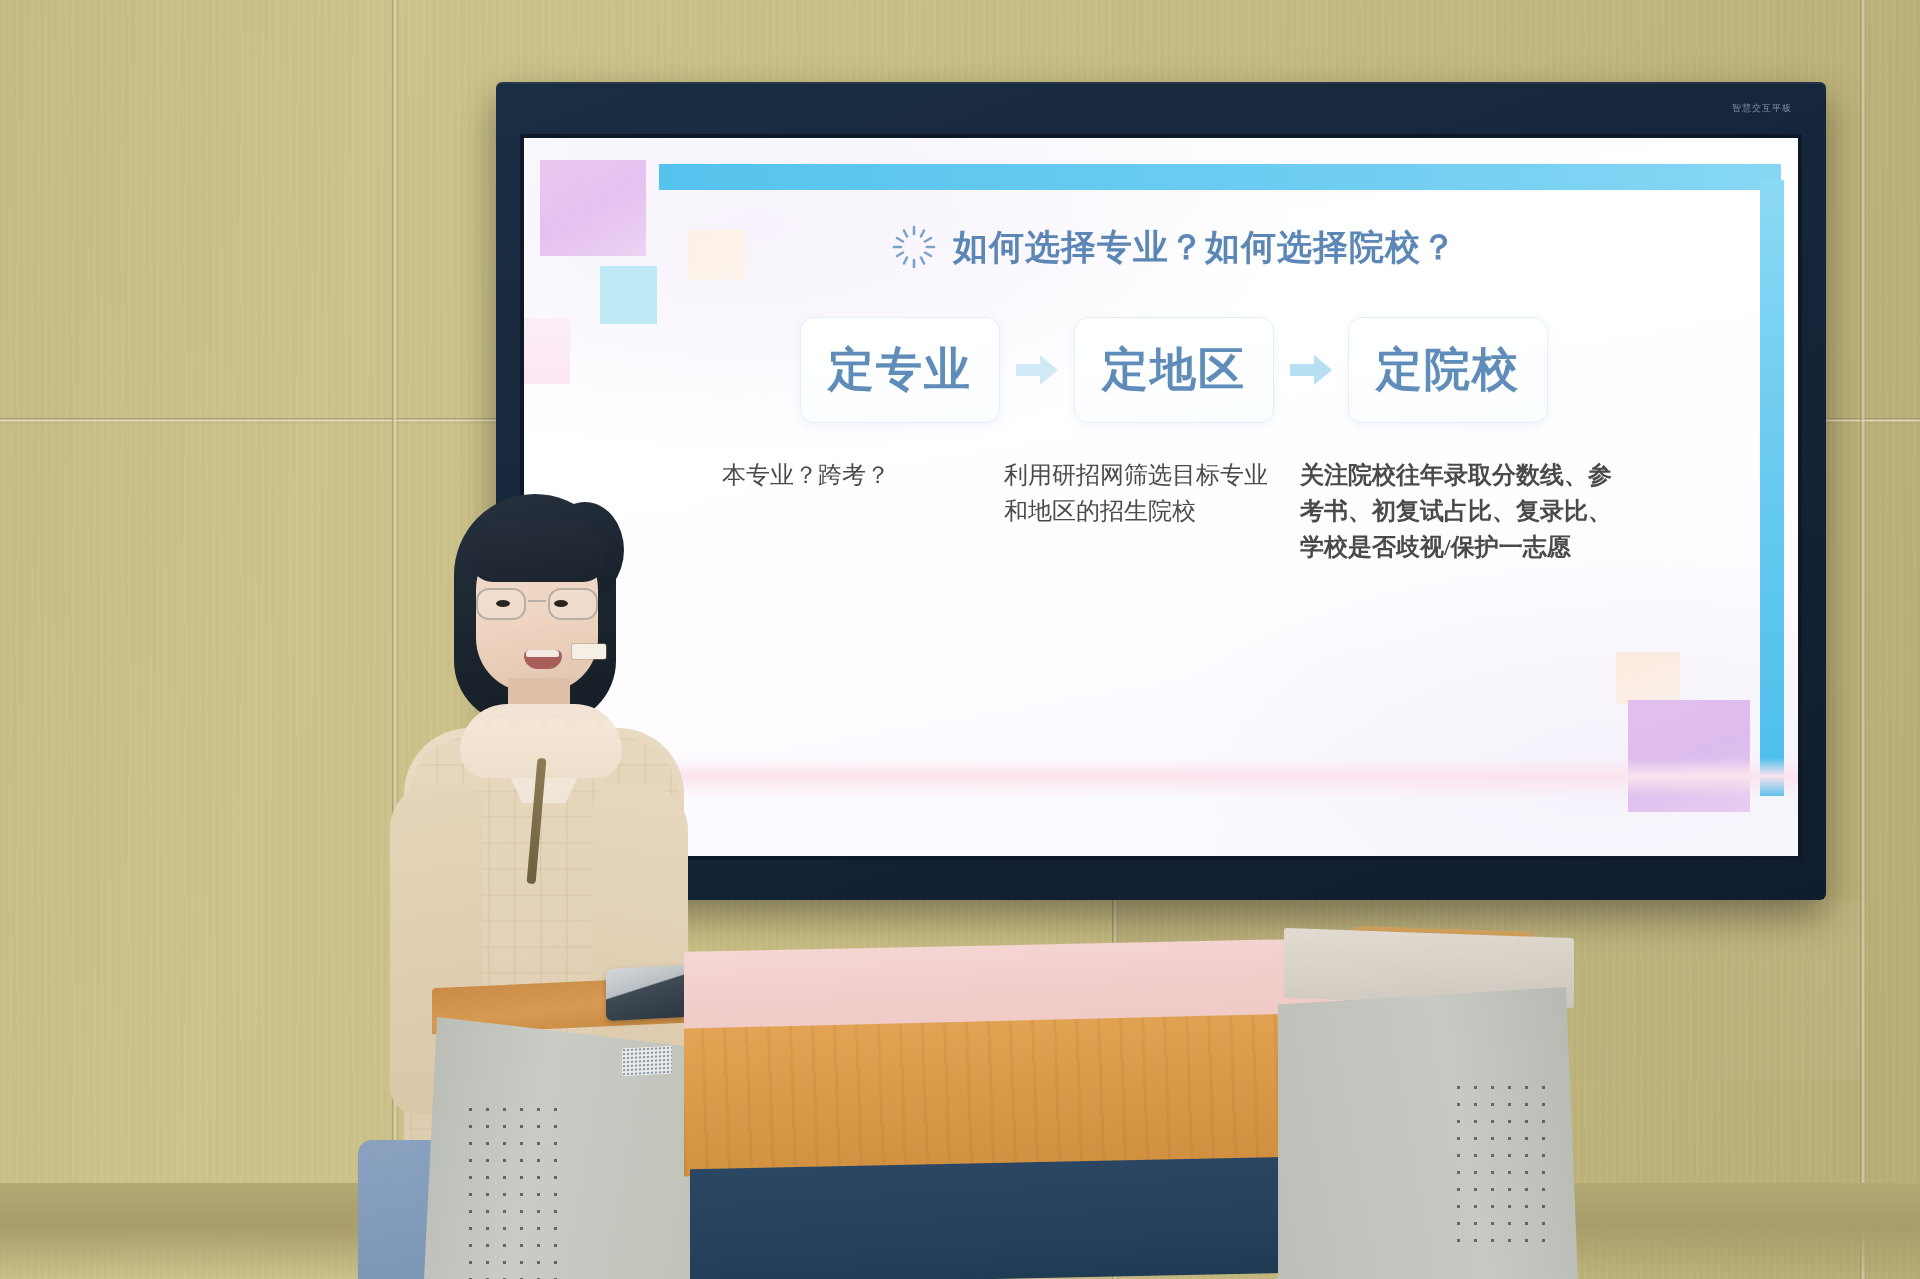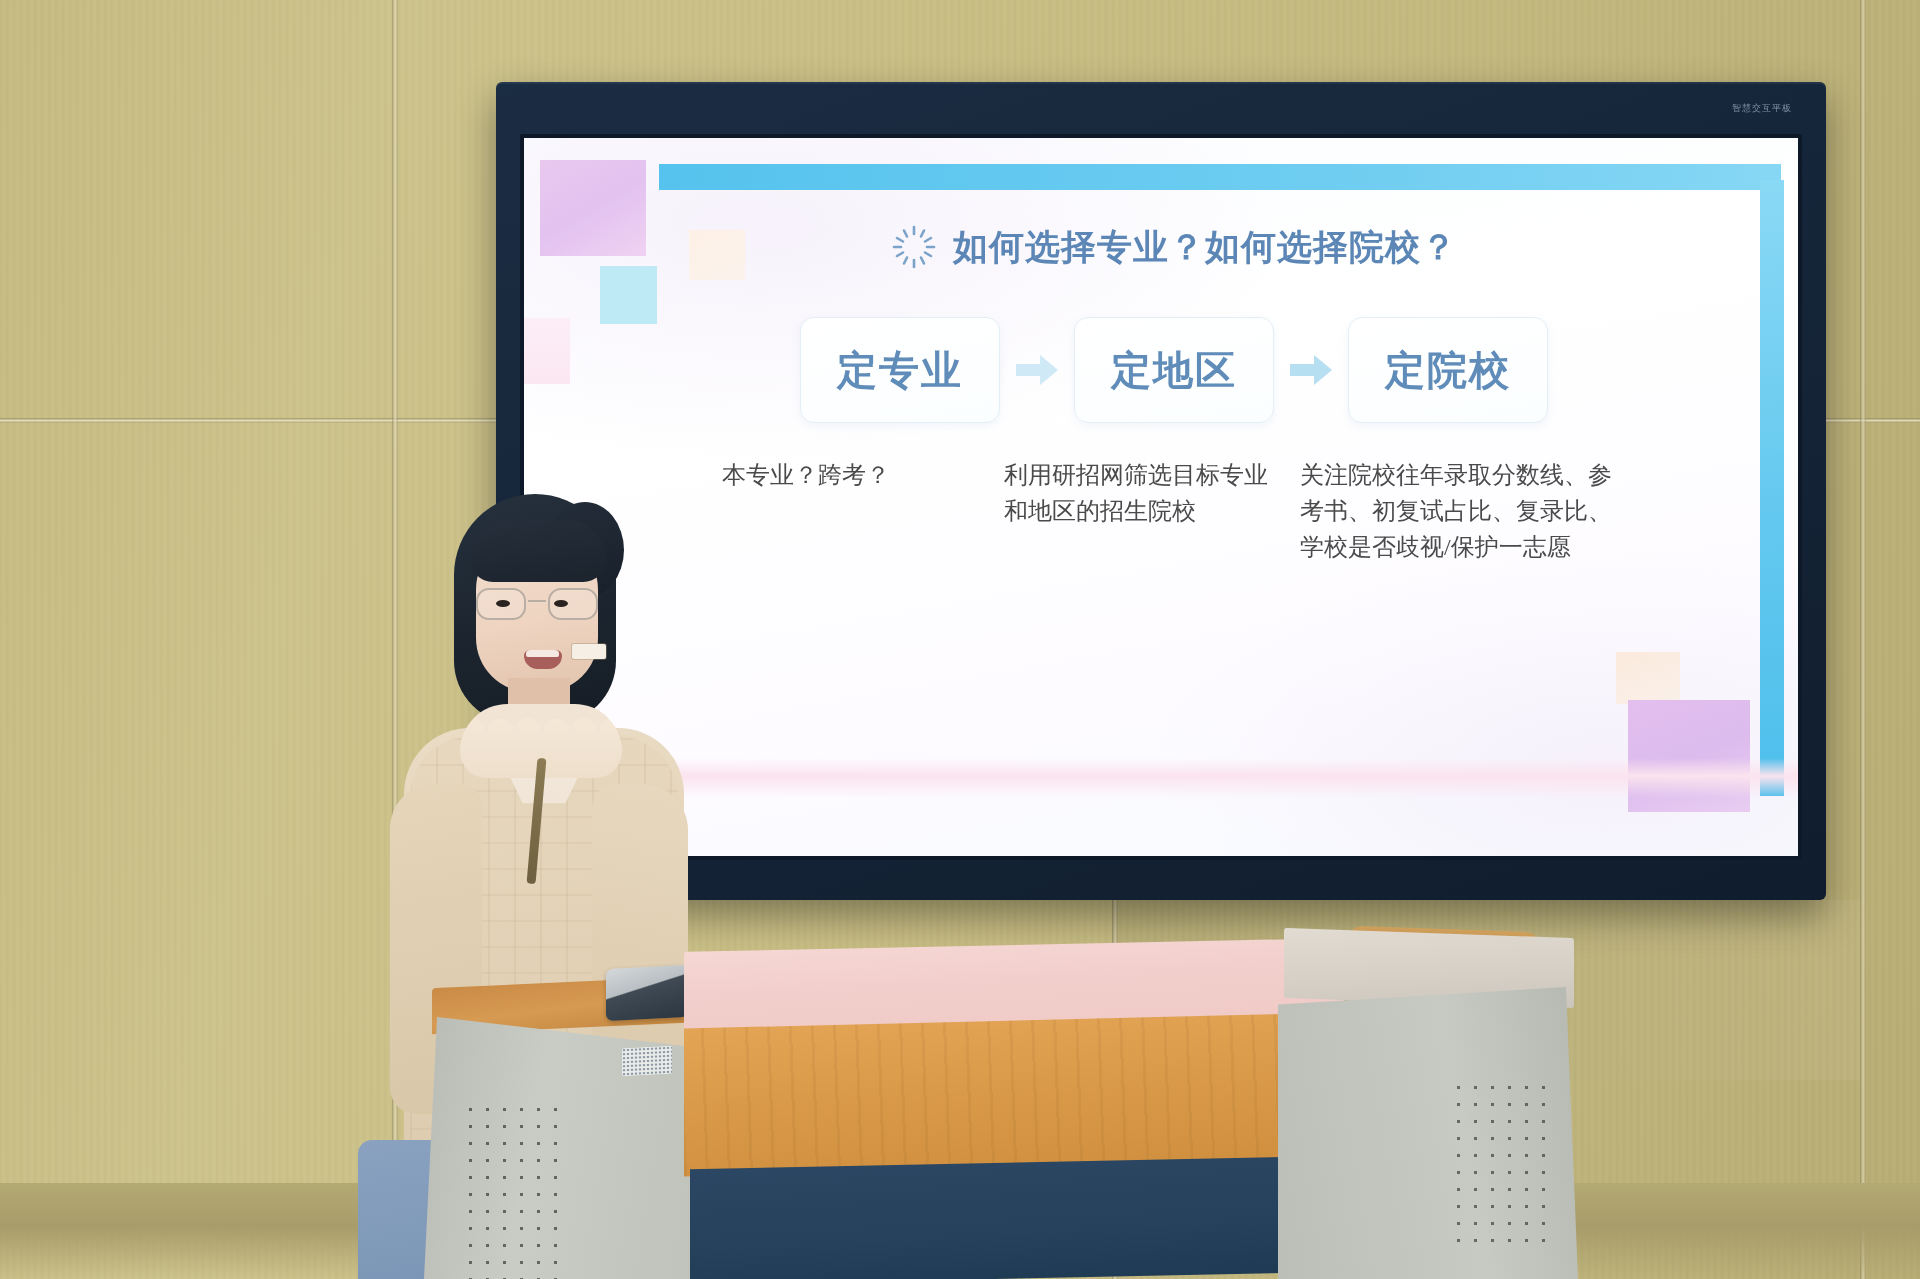--- a/index.html
+++ b/index.html
@@ -136,38 +136,38 @@
   }
   .step-box {
     width: 200px; height: 106px;
     border: 1px solid #e3eef6;
     border-radius: 14px;
     background: linear-gradient(170deg, #ffffff 0%, #fbfeff 100%);
     box-shadow: 0 3px 9px rgba(120,160,200,.10);
     display: flex; align-items: center; justify-content: center;
   }
   .step-label {
-    font-size: 40px; font-weight: 700;
+    font-size: 46px; font-weight: 700;
     color: #5f8cb9;
     letter-spacing: 2px;
   }
   .step-arrow {
     width: 74px; display: flex; align-items: center; justify-content: center;
   }
   .step-arrow svg { display: block; }
 
   #desc-row {
     display: flex; justify-content: center;
     padding-left: 4px;
     gap: 0;
   }
   .desc-col { font-size: 24px; line-height: 1.5; color: #4a4a4a; }
   #desc-col-0 { width: 282px; padding-right: 14px; }
   #desc-col-1 { width: 296px; padding-right: 14px; }
-  #desc-col-2 { width: 330px; }
+  #desc-col-2 { width: 330px; font-weight: bold; }
 
   
   #bezel-bottom {
     position: absolute;
     left: 24px; right: 24px; bottom: 14px;
     height: 46px;
     display: flex; align-items: center; justify-content: center;
     background: linear-gradient(180deg, #233a55 0%, #1a2c42 60%, #14243a 100%);
     border-radius: 0 0 3px 3px;
   }

